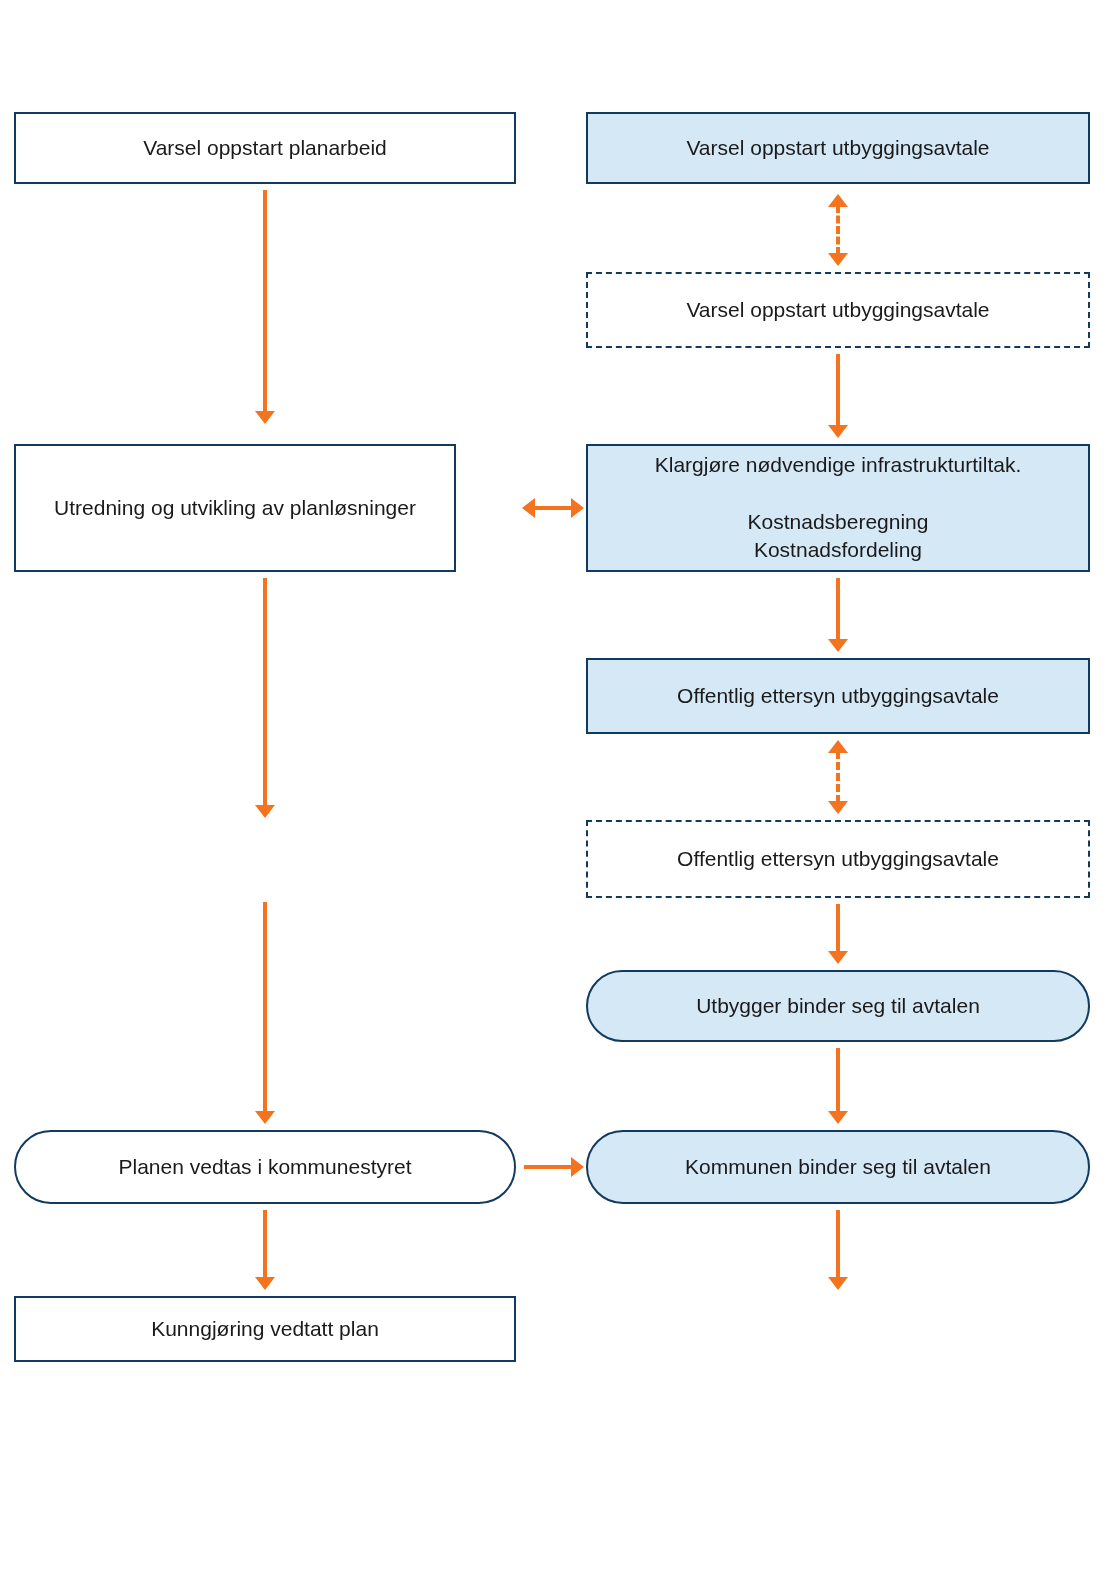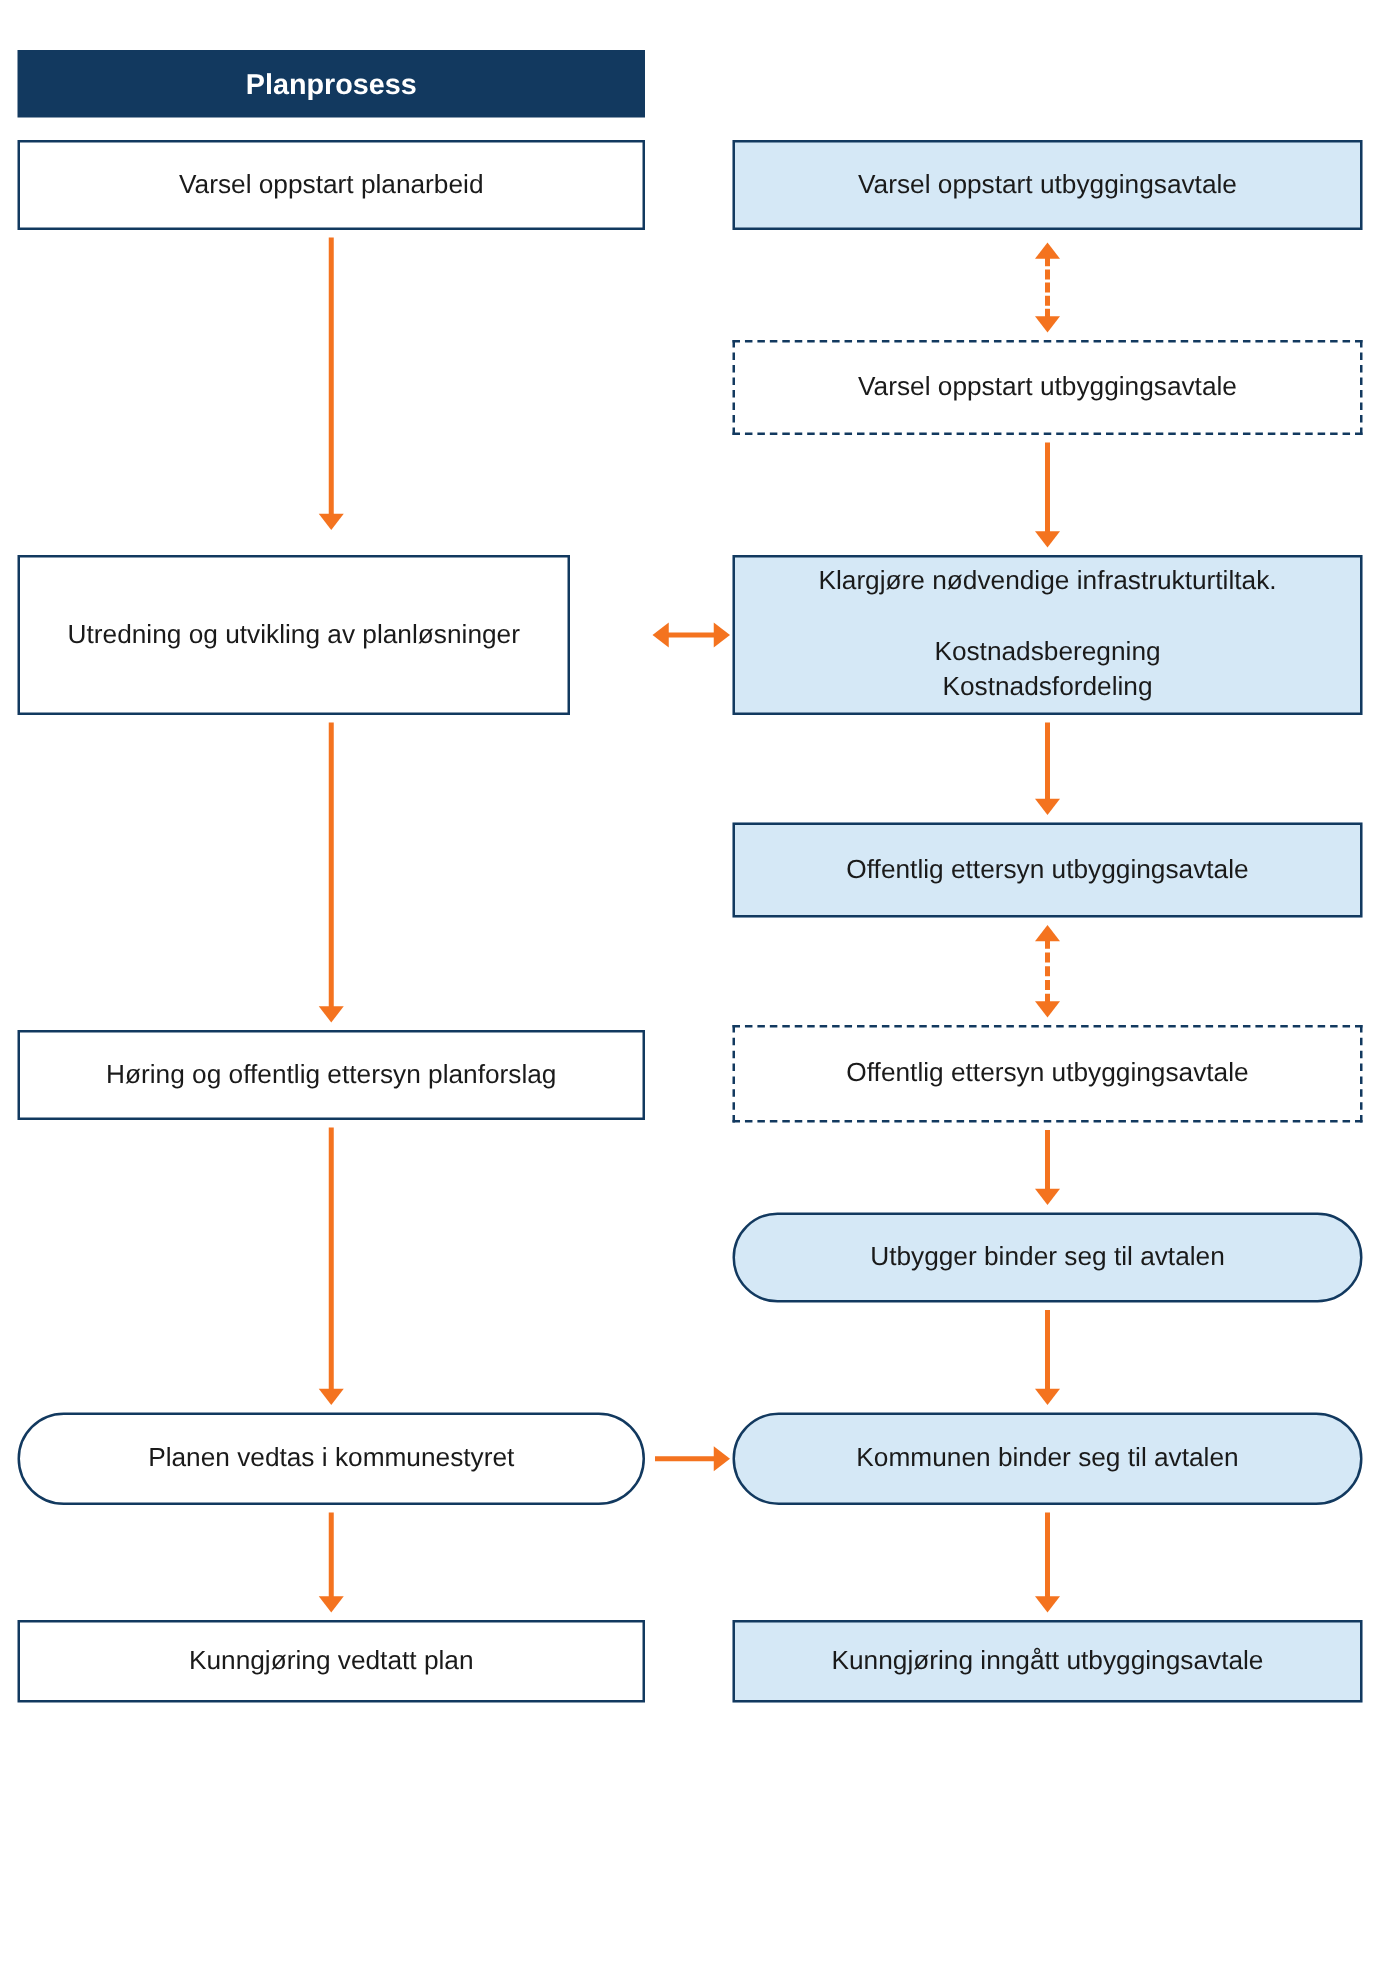--- a/index.html
+++ b/index.html
@@ -76,37 +76,35 @@
   .hsingle{position:absolute;height:24px;}
   .hsingle .line{position:absolute;top:10px;left:0;right:11px;height:4px;background:var(--orange);}
   .hsingle .head-right{position:absolute;right:0;top:2px;width:0;height:0;
     border-top:10px solid transparent;border-bottom:10px solid transparent;border-left:13px solid var(--orange);}
 </style>
 </head>
 <body>
 
 <div class="canvas">
 
-  <div class="col-header" style="left:14px;top:40px;width:502px;height:54px;">Planprosess</div>
 
   <div class="node" style="left:14px;top:112px;width:502px;height:72px;">Varsel oppstart planarbeid</div>
 
   <div class="varrow" style="left:253px;top:190px;height:234px;">
     <div class="line"></div>
       <div class="head-down"></div>
   </div>
 
   <div class="node" style="left:14px;top:444px;width:442px;height:128px;">Utredning og utvikling av planløsninger</div>
 
   <div class="varrow" style="left:253px;top:578px;height:240px;">
     <div class="line"></div>
       <div class="head-down"></div>
   </div>
 
-  <div class="node" style="left:14px;top:824px;width:502px;height:72px;">Høring og offentlig ettersyn planforslag</div>
 
   <div class="varrow" style="left:253px;top:902px;height:222px;">
     <div class="line"></div>
       <div class="head-down"></div>
   </div>
 
   <div class="node pill" style="left:14px;top:1130px;width:502px;height:74px;">Planen vedtas i kommunestyret</div>
 
   <div class="varrow" style="left:253px;top:1210px;height:80px;">
     <div class="line"></div>
@@ -163,21 +161,20 @@
       <div class="head-down"></div>
   </div>
 
   <div class="node blue pill" style="left:586px;top:1130px;width:504px;height:74px;">Kommunen binder seg til avtalen</div>
 
   <div class="varrow" style="left:826px;top:1210px;height:80px;">
     <div class="line"></div>
       <div class="head-down"></div>
   </div>
 
-  <div class="node blue" style="left:586px;top:1296px;width:504px;height:66px;">Kunngjøring inngått utbyggingsavtale</div>
 
   <div class="hdouble" style="left:522px;top:496px;width:62px;">
     <div class="line"></div>
       <div class="head-left"></div>
       <div class="head-right"></div>
   </div>
 
   <div class="hsingle" style="left:524px;top:1155px;width:60px;">
     <div class="line"></div>
       <div class="head-right"></div>

